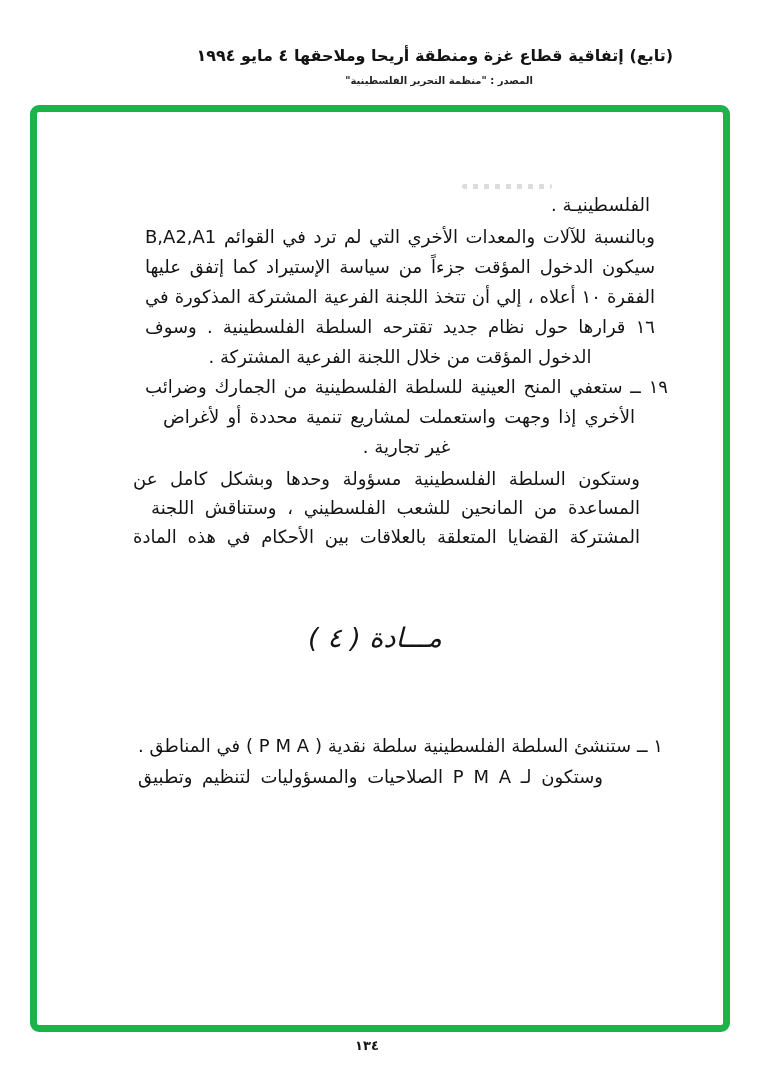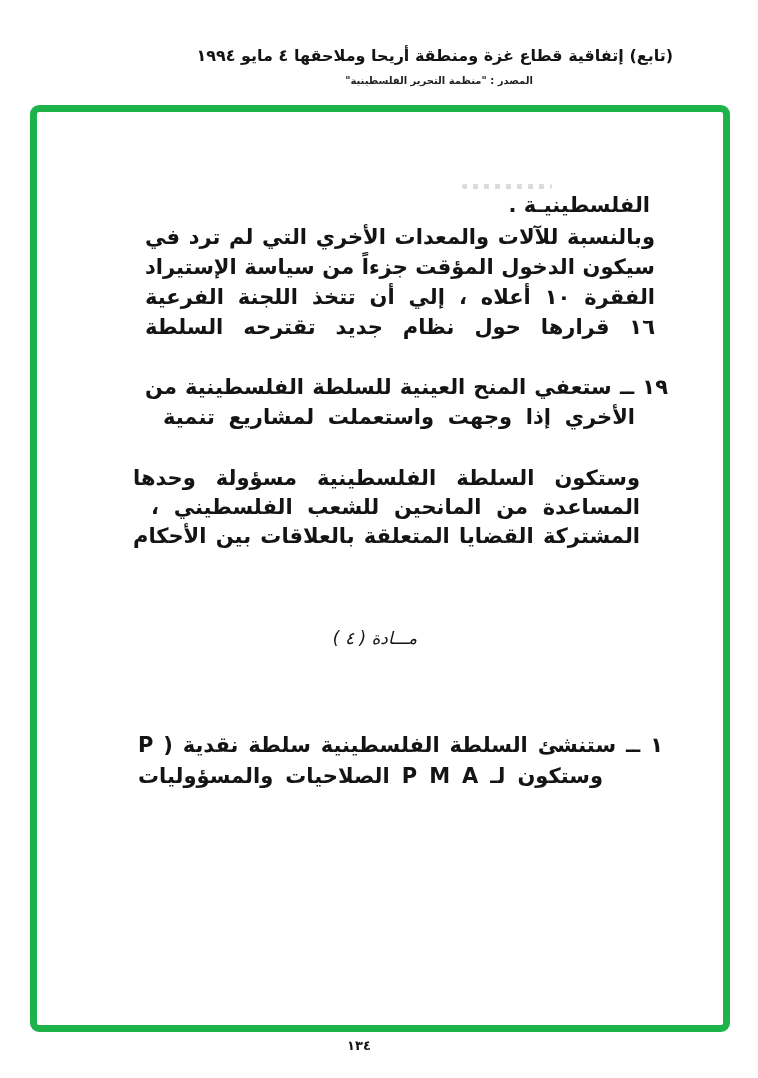--- a/index.html
+++ b/index.html
@@ -28,40 +28,40 @@
   }
   
   .smudge {
     position:absolute; left:462px; top:184px; width:90px; height:5px;
     background:repeating-linear-gradient(90deg,#b9b9b9 0 5px, transparent 5px 11px);
     opacity:.5; border-radius:2px;
   }
   
   .par {
     position:absolute; direction:rtl;
-    font-size:21px; font-weight:bold; color:var(--ink);
+    font-size:18px; font-weight:normal; color:var(--ink);
   }
   .ln {
     line-height:30px; height:30px; overflow:hidden;
     text-align:justify; text-align-last:justify;
   }
   .par.tight .ln { line-height:29px; height:29px; }
   .par.loose .ln { line-height:31px; height:31px; }
   .ln.center { text-align:center; text-align-last:center; }
   .ln.right  { text-align:right;  text-align-last:right; }
   
   .heading {
     position:absolute; top:621px; left:0; width:750px;
     direction:rtl; text-align:center;
-    font-size:17px; font-style:italic; font-weight:normal;
+    font-size:27px; font-style:italic; font-weight:normal;
   }
   .heading .hl { line-height:34px; }
   
   .pageno {
-    position:absolute; top:1038px; left:0; width:718px;
+    position:absolute; top:1038px; left:8px; width:718px;
     text-align:center; font-size:13px; font-weight:bold; direction:rtl;
   }
 </style>
 </head>
 <body>
 
 <div class="hdr1">(تابع) إتفاقية قطاع غزة ومنطقة أريحا وملاحقها ٤ مايو ١٩٩٤</div>
 <div class="hdr2">المصدر :  "منظمة التحرير الفلسطينية"</div>
 
 <div class="smudge"></div>
@@ -70,25 +70,27 @@
 
 <div class="par" style="top:190px; right:108px;">
   <div class="ln right">الفلسطينيـة .</div>
 </div>
 
 <div class="par" style="top:222px; left:145px; width:510px;">
   <div class="ln">وبالنسبة للآلات والمعدات الأخري التي لم ترد في القوائم  B,A2,A1</div>
   <div class="ln">سيكون الدخول المؤقت جزءاً من سياسة الإستيراد كما إتفق عليها في</div>
   <div class="ln">الفقرة ١٠ أعلاه ، إلي أن تتخذ اللجنة الفرعية المشتركة المذكورة في الفقرة</div>
   <div class="ln">١٦ قرارها حول نظام جديد تقترحه السلطة الفلسطينية . وسوف ينسق</div>
+  <div class="ln center">الدخول المؤقت من خلال اللجنة الفرعية المشتركة .</div>
 </div>
 
 <div class="par" style="top:372px; left:145px; width:523px;">
   <div class="ln">١٩ ــ ستعفي المنح العينية للسلطة الفلسطينية من الجمارك وضرائب الإستيراد</div>
   <div class="ln" style="margin-right:33px; margin-left:18px;">الأخري إذا وجهت واستعملت لمشاريع تنمية محددة أو لأغراض إنسانية</div>
+  <div class="ln center">غير تجارية .</div>
 </div>
 
 <div class="par tight" style="top:464px; left:133px; width:507px;">
   <div class="ln">وستكون السلطة الفلسطينية مسؤولة وحدها وبشكل كامل عن تخطيط وإدارة</div>
   <div class="ln" style="margin-left:18px;">المساعدة من المانحين للشعب الفلسطيني ، وستناقش اللجنة الإقتصادية</div>
   <div class="ln">المشتركة القضايا المتعلقة بالعلاقات بين الأحكام في هذه المادة وتطبيق</div>
 </div>
 
 <div class="heading">
   <div class="hl">مـــادة ( ٤ )</div>

